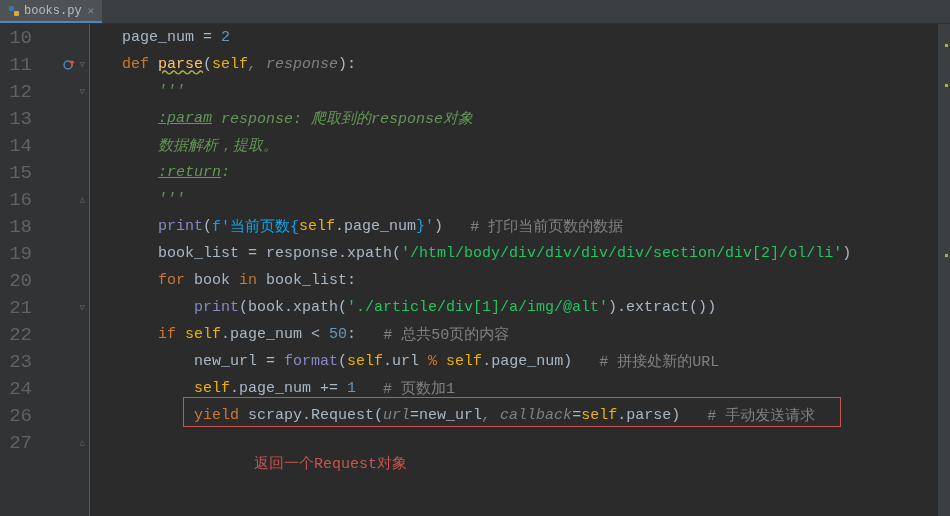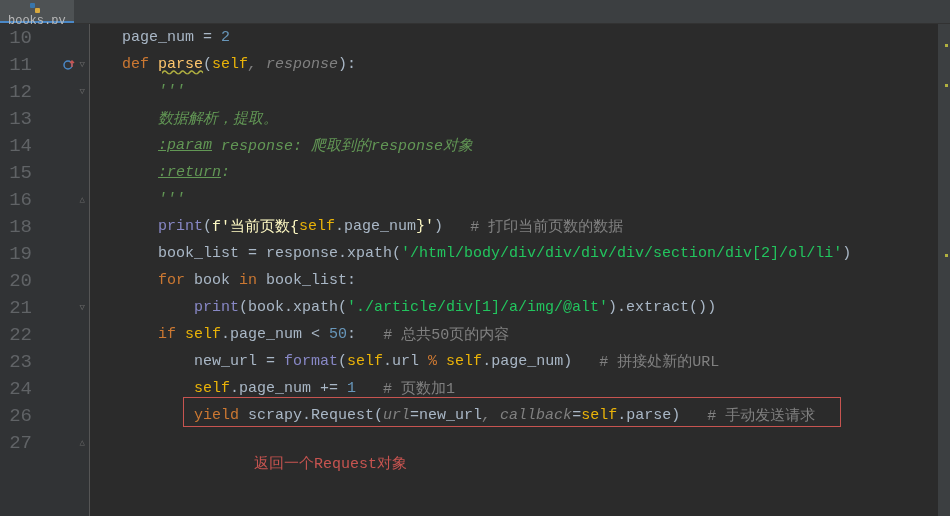--- a/index.html
+++ b/index.html
@@ -21,21 +21,20 @@
     }
     .tab {
       display: flex;
       align-items: center;
       padding: 2px 8px;
       background: #4e5254;
       height: 100%;
       border-bottom: 2px solid #4a88c7;
       font-size: 12px;
       color: #bbbbbb;
-      flex-direction: column;
     }
     .tab-icon {
       margin-right: 4px;
       display: inline-flex;
     }
     .tab-close {
       margin-left: 6px;
       color: #888;
       font-size: 11px;
     }
@@ -96,21 +95,21 @@
     }
     .c-kw { color: #cc7832; }
     .c-def { color: #ffc66d; }
     .c-self { color: #eab308; }
     .c-str { color: #22c55e; }
     .c-num { color: #6897bb; }
     .c-comment { color: #808080; }
     .c-docstr { color: #629755; font-style: italic; }
     .c-doctag { color: #629755; font-style: italic; text-decoration: underline; }
     .c-builtin { color: #8888c6; }
-    .c-fstring { color: #fef9c3; }
+    .c-fstring { color: #0ea5e9; }
     .c-cn { color: #808080; font-style: italic; }
     .c-warn { text-decoration: underline wavy #b0b040; }
     .annotation {
       position: absolute;
       color: #c75450;
       font-size: 15px;
     }
     .scrollbar-track {
       position: absolute;
       right: 0;
@@ -229,23 +228,23 @@
   <div class="code-area">
     <div class="highlight-box" style="left:93px; top:373px; width:658px; height:30px;"></div>
     <div class="annotation" style="left:164px; top:430px;">返回一个Request对象</div>
 
     <div class="code-row"><span>page_num</span><span> = </span><span class="c-num">2</span></div>
 
     <div class="code-row"><span class="c-kw">def</span><span> </span><span class="c-def c-warn">parse</span><span>(</span><span class="c-self">self</span><span class="c-cn">, </span><span class="c-cn">response</span><span>):</span></div>
 
     <div class="code-row"><span>    </span><span class="c-docstr">'''</span></div>
 
+    <div class="code-row"><span>    </span><span class="c-doctag">:param</span><span class="c-docstr"> response: 爬取到的response对象</span></div>
+
     <div class="code-row"><span>    </span><span class="c-docstr">数据解析，提取。</span></div>
-
-    <div class="code-row"><span>    </span><span class="c-doctag">:param</span><span class="c-docstr"> response: 爬取到的response对象</span></div>
 
     <div class="code-row"><span>    </span><span class="c-doctag">:return</span><span class="c-docstr">:</span></div>
 
     <div class="code-row"><span>    </span><span class="c-docstr">'''</span></div>
 
     <div class="code-row"><span>    </span><span class="c-builtin">print</span><span>(</span><span class="c-fstring">f'当前页数{</span><span class="c-self">self</span><span>.page_num</span><span class="c-fstring">}'</span><span>)   </span><span class="c-comment"># 打印当前页数的数据</span></div>
 
     <div class="code-row"><span>    </span><span>book_list = response.xpath(</span><span class="c-str">'/html/body/div/div/div/div/section/div[2]/ol/li'</span><span>)</span></div>
 
     <div class="code-row"><span>    </span><span class="c-kw">for</span><span> book </span><span class="c-kw">in</span><span> book_list:</span></div>

